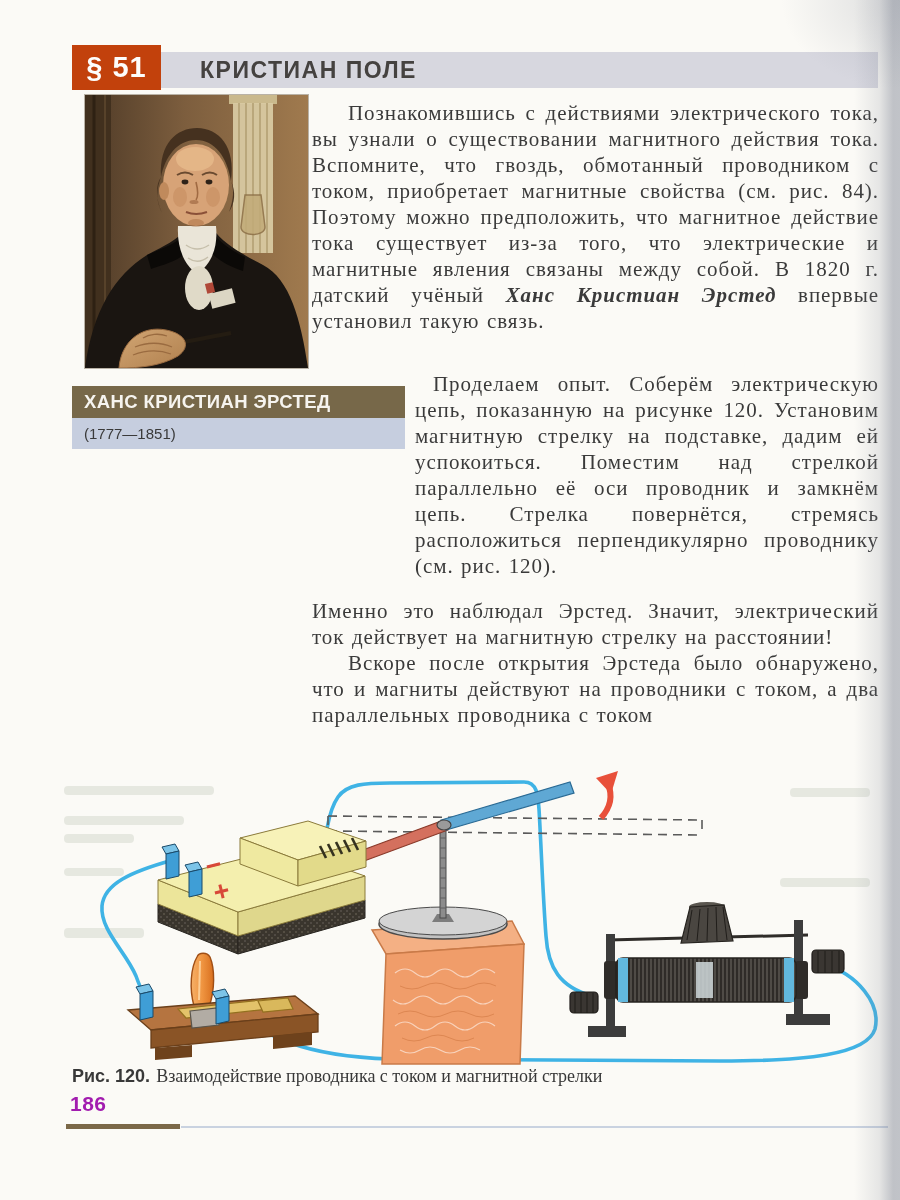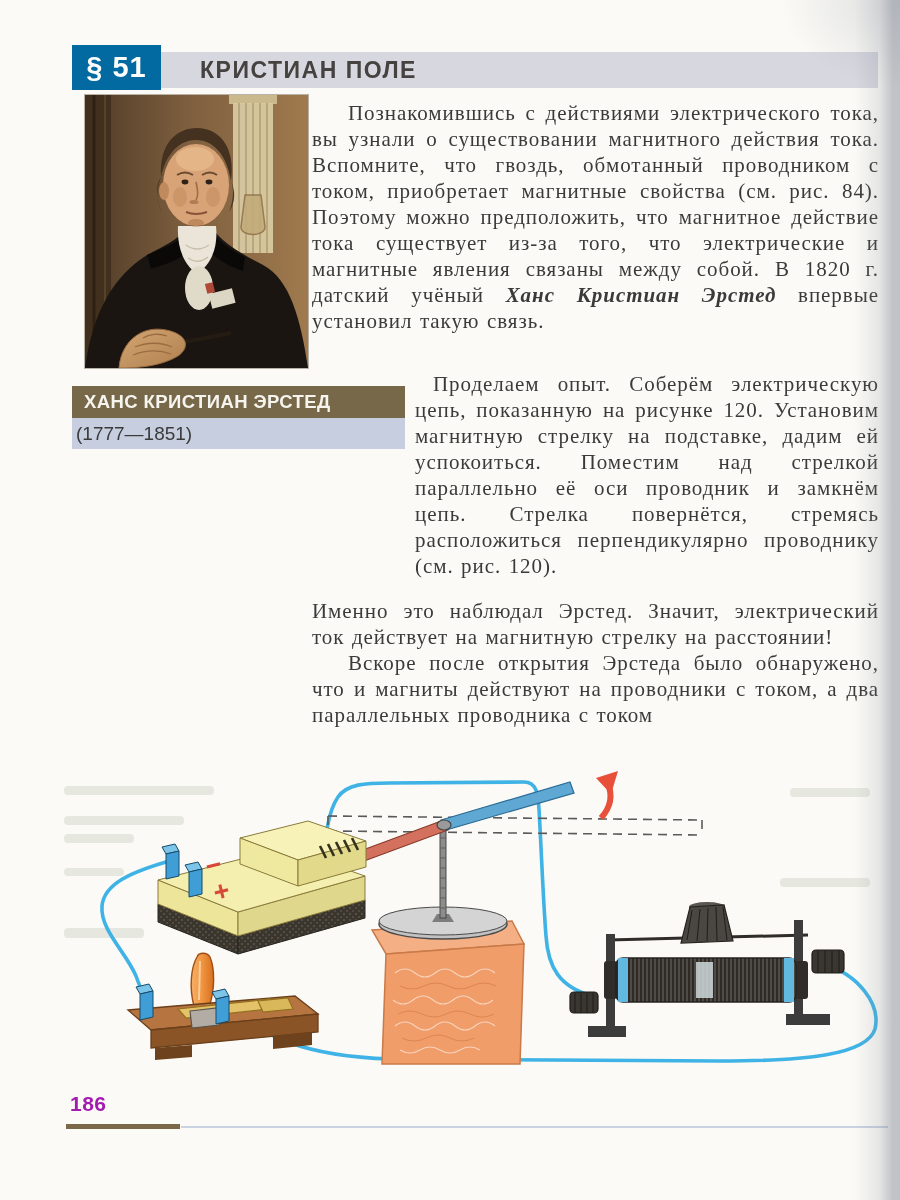--- a/index.html
+++ b/index.html
@@ -20,21 +20,21 @@
     background:radial-gradient(ellipse at top right, rgba(130,136,150,0.25), rgba(130,136,150,0) 70%);
     pointer-events:none;z-index:50;
   }
   
   .header-band{
     position:absolute;left:98px;top:52px;width:780px;height:36px;
     background:#d7d7df;
   }
   .section-box{
     position:absolute;left:72px;top:45px;width:89px;height:45px;
-    background:#0369a1;color:#fdfdfc;
+    background:#c2410c;color:#fdfdfc;
     font-family:"Liberation Sans","DejaVu Sans",sans-serif;
     font-weight:bold;font-size:29px;line-height:45px;text-align:center;
     letter-spacing:1px;
   }
   .page-title{
     position:absolute;left:200px;top:55px;height:30px;line-height:30px;
     font-family:"Liberation Sans","DejaVu Sans",sans-serif;
     font-weight:bold;font-size:23px;color:#454240;letter-spacing:1.5px;
   }
   
@@ -47,21 +47,21 @@
     position:absolute;left:72px;top:386px;width:333px;height:32px;
     background:#776849;color:#f6f4ef;
     font-family:"Liberation Sans","DejaVu Sans",sans-serif;
     font-weight:bold;font-size:18.5px;line-height:32px;
     padding-left:12px;box-sizing:border-box;letter-spacing:0.4px;
   }
   .sb-years{
     position:absolute;left:72px;top:418px;width:333px;height:31px;
     background:#c6cedf;color:#3a3a3a;
     font-family:"Liberation Sans","DejaVu Sans",sans-serif;
-    font-size:19px;line-height:31px;padding-left:4px;box-sizing:border-box;
+    font-size:15px;line-height:31px;padding-left:12px;box-sizing:border-box;
   }
   .sb-bio{
     position:absolute;left:74px;top:456px;width:334px;
     font-size:17.5px;line-height:21.5px;color:#3c3c3c;
   }
   
   .bodytext{position:absolute;text-align:justify;font-size:21px;line-height:26px;letter-spacing:0.045em;word-spacing:0.06em;color:#3a3a3a;}
   .p1{left:312px;top:100px;width:567px;}
   .p2{left:415px;top:371px;width:464px;}
   .p34{left:312px;top:598px;width:567px;}
@@ -348,20 +348,23 @@
         <g stroke="#1f1c19" stroke-width="1">
             <line x1="758" y1="183" x2="758" y2="205"></line>
             <line x1="765" y1="183" x2="765" y2="205"></line>
             <line x1="772" y1="183" x2="772" y2="205"></line>
             <line x1="779" y1="183" x2="779" y2="205"></line>
           </g>
       </g>
     </svg>
   </div>
 
+  <div class="caption">
+    <span class="cap-label">Рис. 120.</span><span>Взаимодействие проводника с током и магнитной стрелки</span>
+  </div>
 
   <div class="page-num">186</div>
   <div class="rule-brown"></div>
   <div class="rule-light"></div>
 
   <div class="edge-shadow"></div>
   <div class="edge-shadow-top"></div>
 </div>
 
 </body></html>

